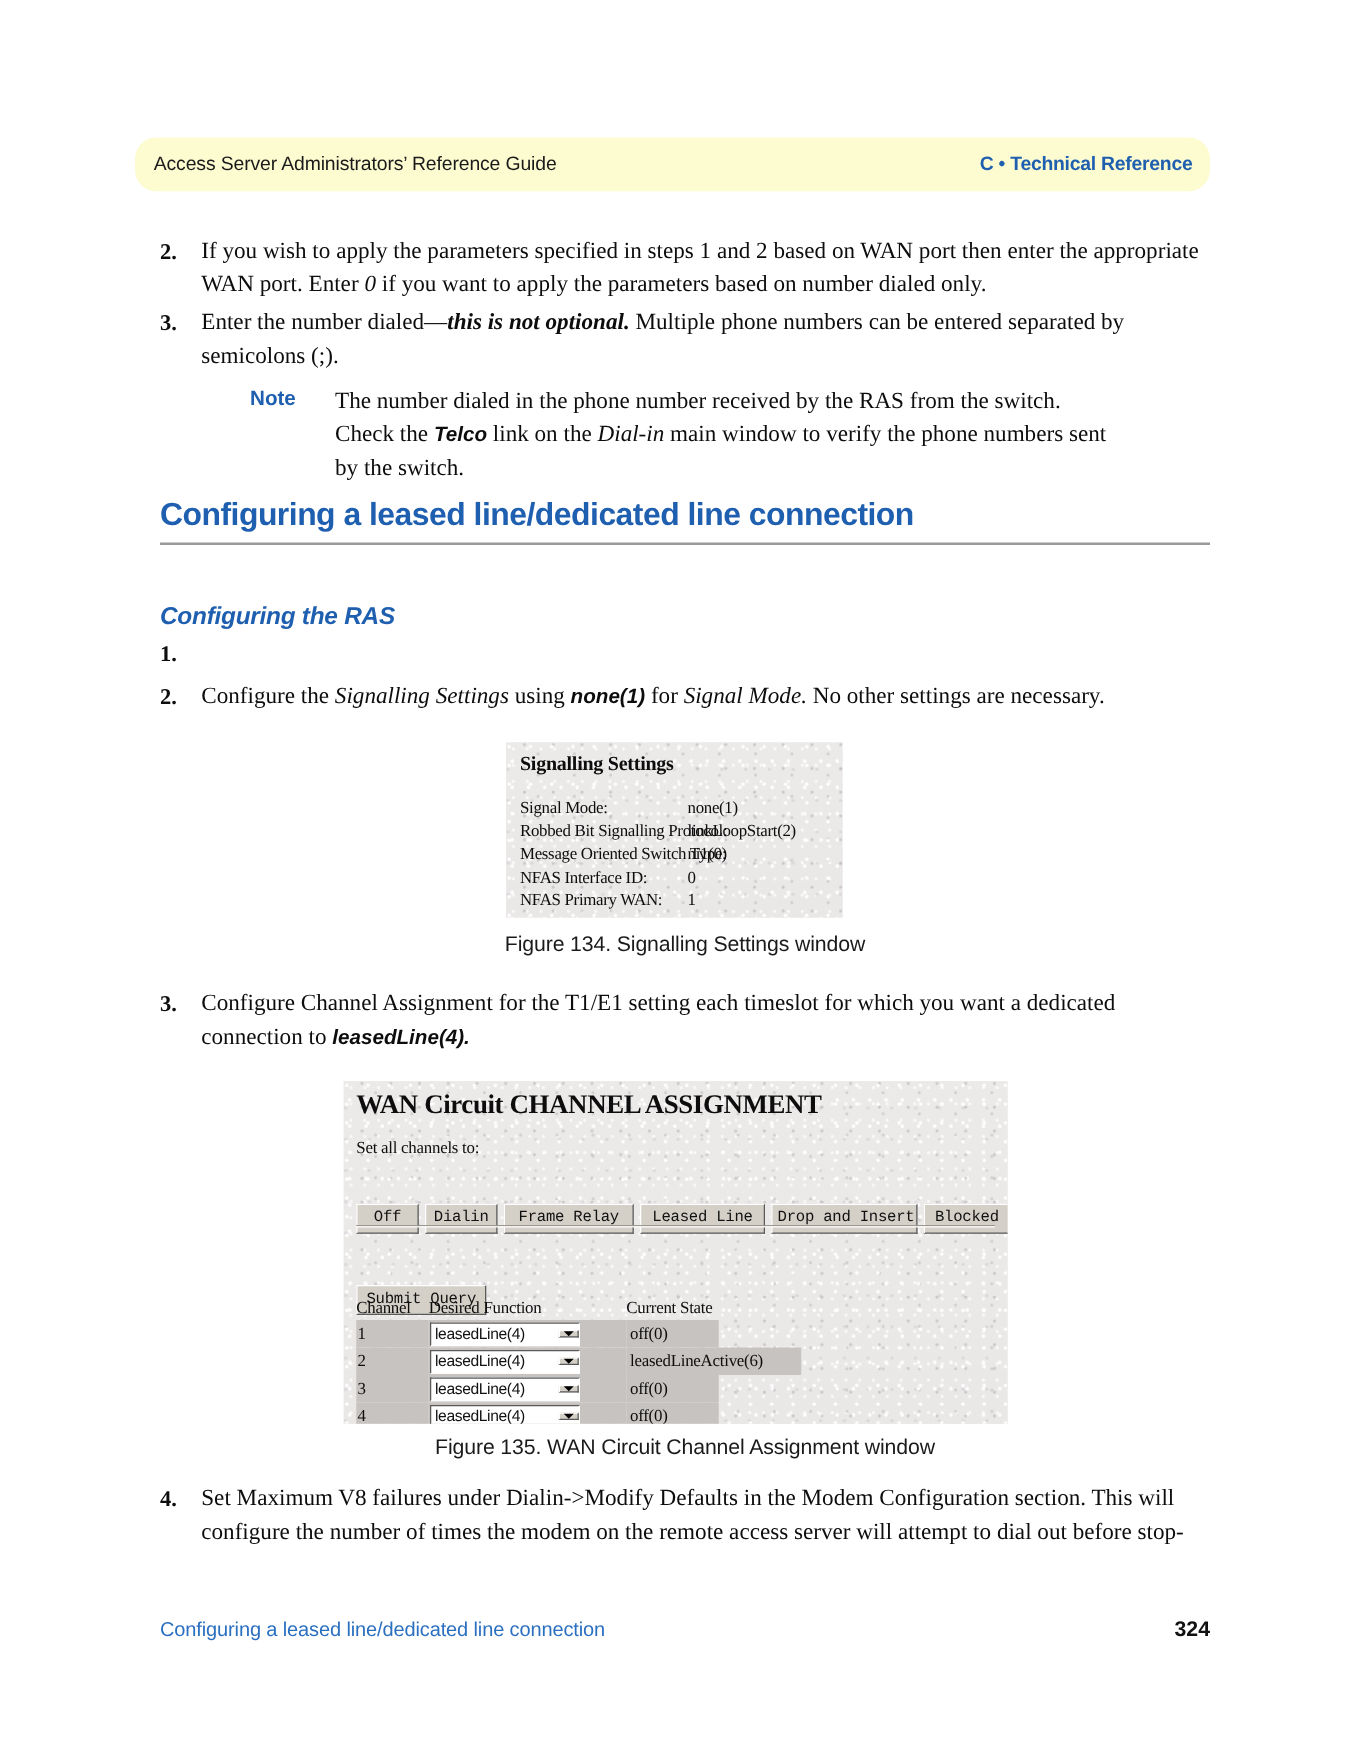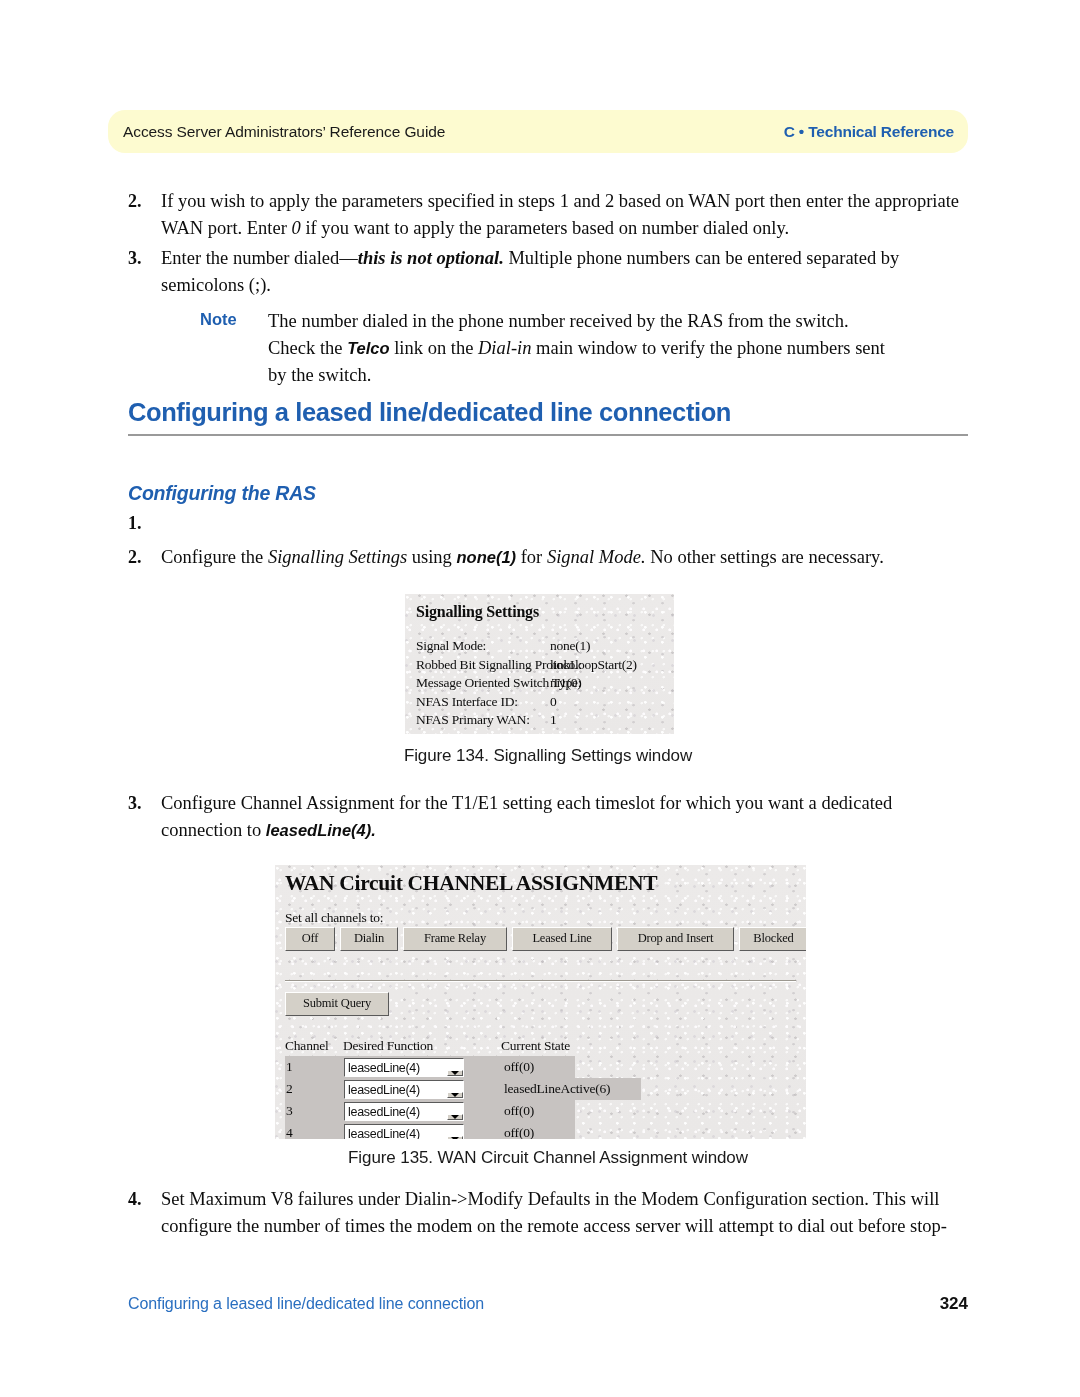--- a/index.html
+++ b/index.html
@@ -231,29 +231,30 @@
     top: 62px;
     display: flex;
     gap: 5px;
   }
   .w95btn {
     background: #d4d0c8;
     border-top: 1.5px solid #ffffff;
     border-left: 1.5px solid #ffffff;
     border-right: 1.5px solid #5a5a5a;
     border-bottom: 1.5px solid #5a5a5a;
-    font-family: Liberation Serif, serif;
+    font-family: Liberation Mono, monospace;
     font-size: 12.5px;
     color: #111111;
     line-height: 1;
     padding: 4px 4px 5px;
     text-align: center;
     box-sizing: border-box;
     letter-spacing: -0.2px;
     white-space: nowrap;
+    margin-top: 36px;
   }
   .hrule {
     position: absolute;
     left: 10px;
     top: 115px;
     width: 511px;
     height: 0;
     border-top: 1px solid #9c9890;
     border-bottom: 1px solid #ffffff;
   }
@@ -306,21 +307,21 @@
   .trow .c-cs {
     flex: none;
     background: #c7c3c1;
     height: 22px;
     line-height: 22px;
     padding: 0 6px 0 3px;
     box-sizing: border-box;
   }
   .w95select {
     display: flex;
-    align-items: flex-end;
+    align-items: center;
     background: #ffffff;
     border-top: 1.5px solid #5a5a5a;
     border-left: 1.5px solid #5a5a5a;
     border-right: 1.5px solid #ffffff;
     border-bottom: 1.5px solid #ffffff;
     height: 19px;
     width: 120px;
     box-sizing: border-box;
     margin-left: 1px;
   }

